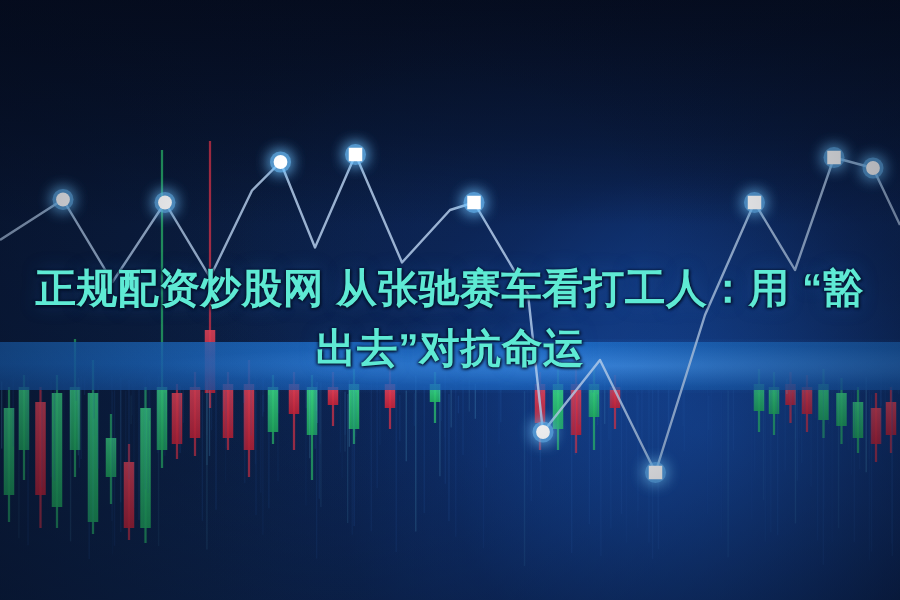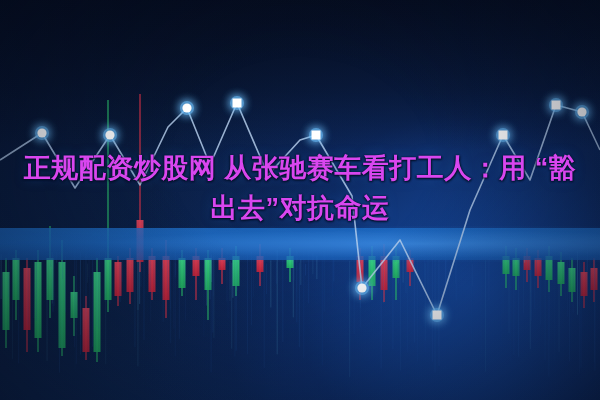--- a/index.html
+++ b/index.html
@@ -63,28 +63,28 @@
     inset: 0;
     width: 600px;
     height: 400px;
   }
 
   
   .headline {
     position: absolute;
     left: 0;
     right: 0;
-    top: 148px;
+    top: 172px;
     padding: 0 22px;
     box-sizing: border-box;
     text-align: center;
     font-size: 27px;
     line-height: 40px;
     font-weight: bold;
-    color: #d946ef;
+    color: #5eead4;
     letter-spacing: 0.5px;
     text-shadow:
       0 0 2px rgba(6,20,46,0.9),
       1px 1px 2px rgba(4,14,34,0.85),
       -1px 1px 2px rgba(4,14,34,0.6),
       0 0 12px rgba(40,110,200,0.35);
     white-space: pre-wrap;
   }
 </style>
 </head>

